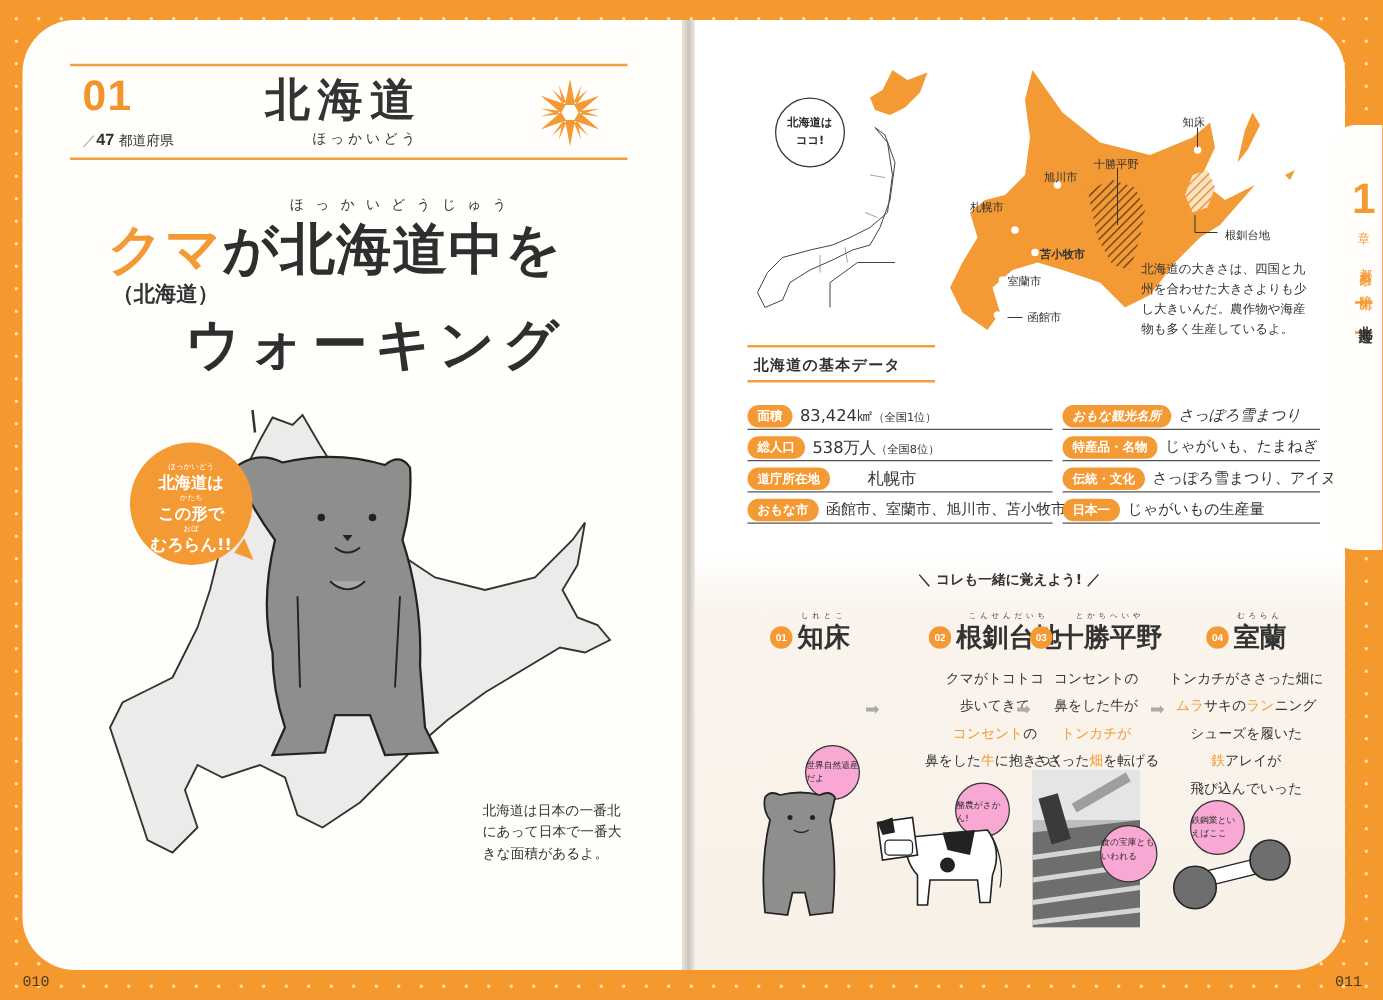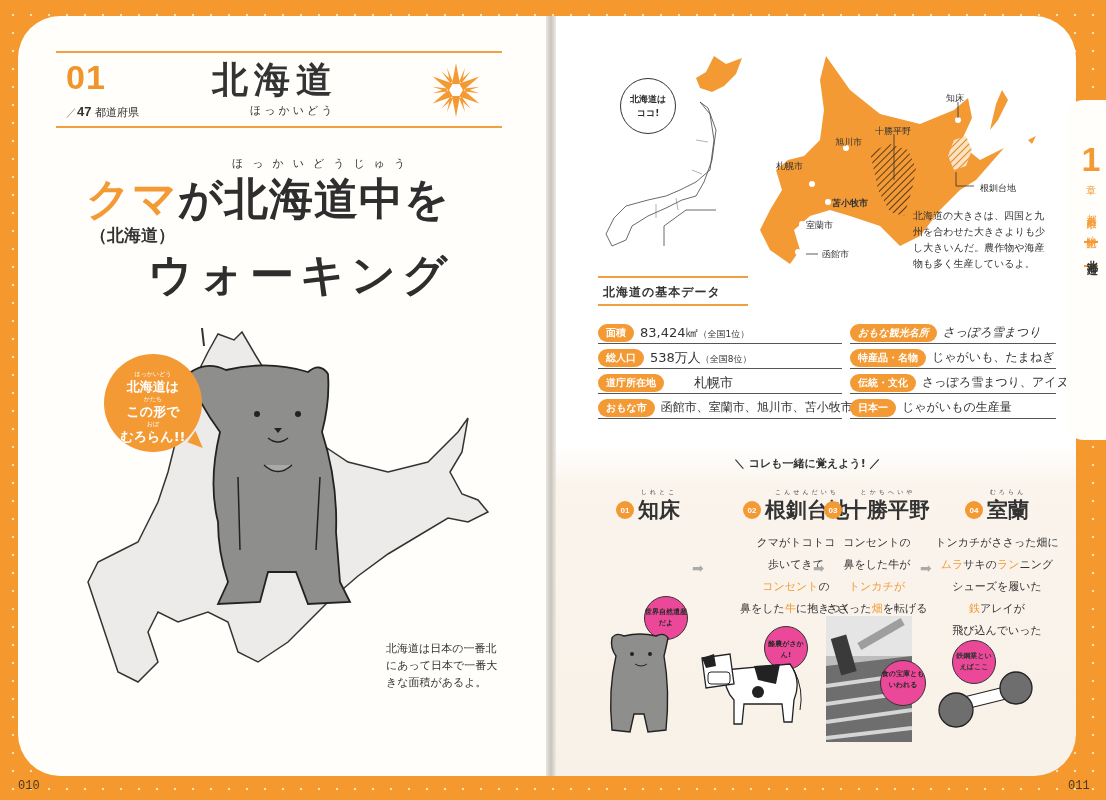--- a/index.html
+++ b/index.html
@@ -95,22 +95,22 @@
     width: 18px; height: 18px; border-radius: 50%; background: #f39a35; color: #fff;
     font: bold 8px "Liberation Sans", sans-serif; display: flex; align-items: center; justify-content: center; margin-right: 4px;
   }
   .step-title { font-size: 21px; font-weight: bold; color: #333; }
   .step-ruby { font-size: 6px; letter-spacing: 3px; color: #444; height: 8px; }
   .step-body { font-size: 11px; line-height: 22px; color: #333; margin-top: 8px; }
   .step-body .hl { color: #f39a35; }
   .arrow { position: absolute; color: #aaa; font-size: 14px; }
 
   .bubble-small {
-    position: absolute; border: 1.2px solid #333; border-radius: 50%; background: #ec4899;
-    font-size: 7px; font-weight: bold; text-align: center; line-height: 11px;
+    position: absolute; border: 1.2px solid #333; border-radius: 50%; background: #f9a8d4;
+    font-size: 7px; font-weight: normal; text-align: left; line-height: 11px;
   }
   .ill { position: absolute; }
 </style>
 </head>
 <body>
 
 <div id="left-page" class="page"></div>
 <div id="gutter"></div>
 <div id="right-page" class="page"></div>
 <div id="right-tab"></div>

